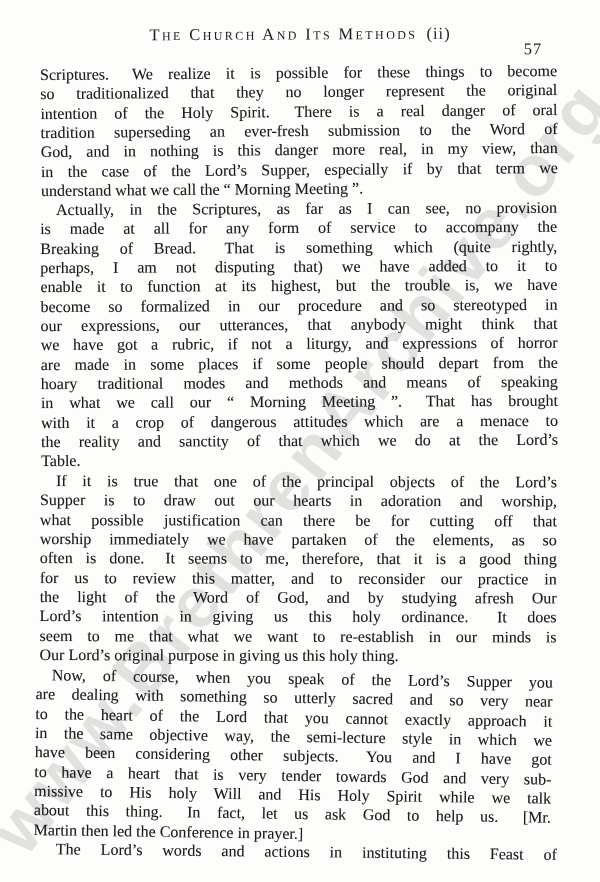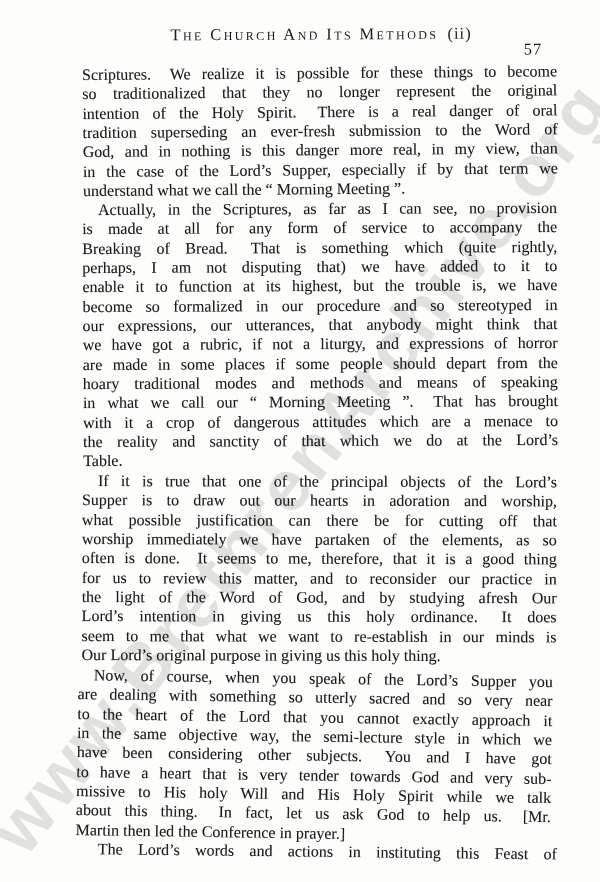--- a/index.html
+++ b/index.html
@@ -24,21 +24,20 @@
     font-size: 72px;
     letter-spacing: 3px;
     white-space: nowrap;
     color: rgba(60, 60, 60, 0.14);
     z-index: 0;
     user-select: none;
   }
   .content {
     position: relative;
     z-index: 1;
-    padding-left: 42px;
   }
   .header {
     position: relative;
     margin: 26px 0 0 0;
     height: 22px;
     text-align: center;
     transform: rotate(-0.3deg);
     transform-origin: left top;
     font-size: 16.5px;
   }

